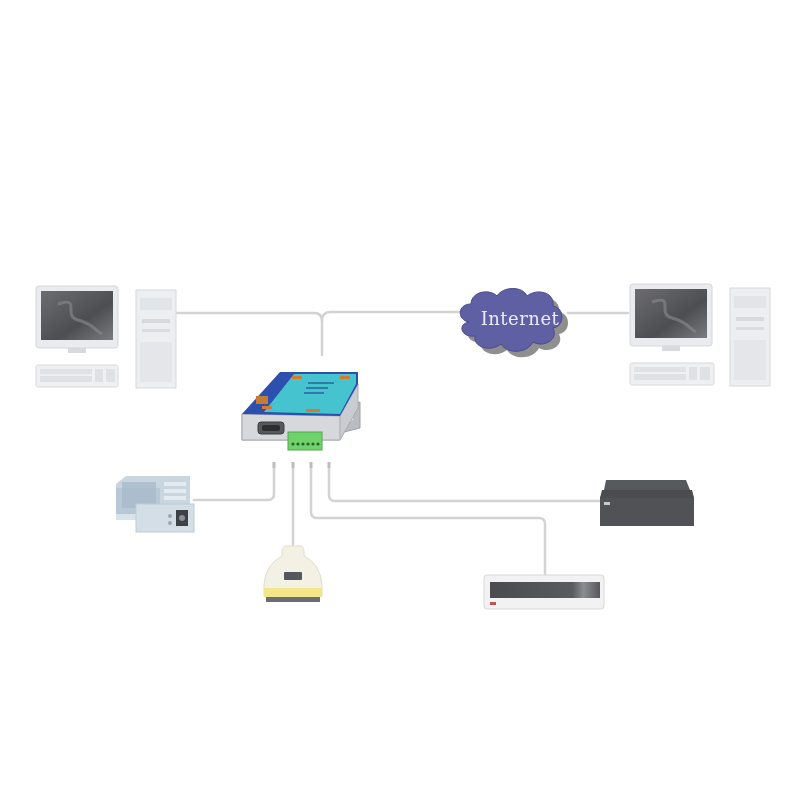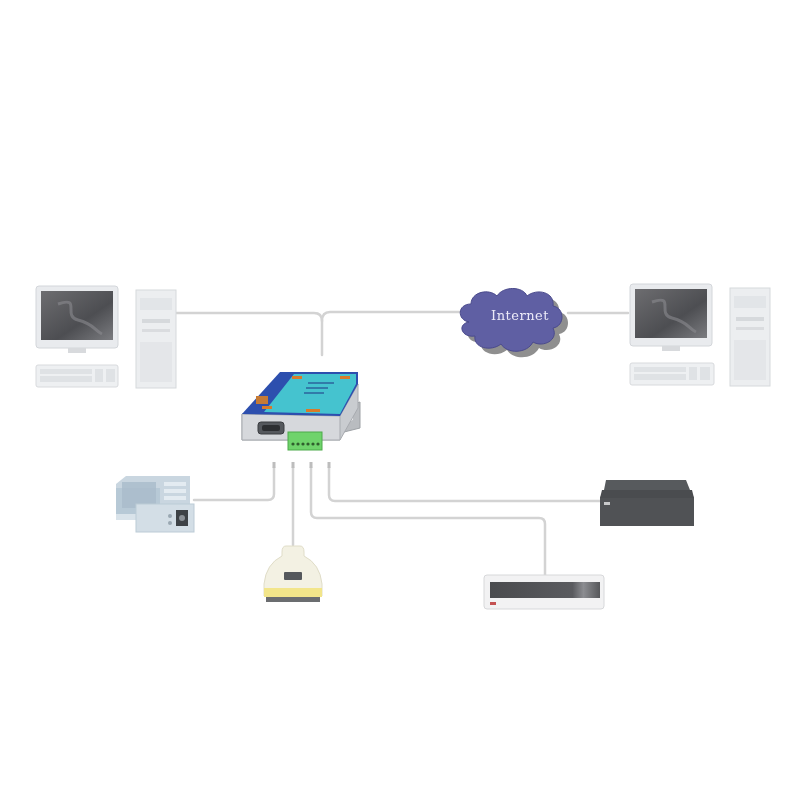--- a/index.html
+++ b/index.html
@@ -1,21 +1,21 @@
 <!DOCTYPE html>
 <html><head>
 <meta charset="utf-8">
 <style>
   html, body { margin: 0; padding: 0; background: #ffffff; }
   body { width: 800px; height: 800px; position: relative; overflow: hidden;
          font-family: "Liberation Serif", serif; }
   .abs { position: absolute; }
   svg.wires { position: absolute; left: 0; top: 0; width: 800px; height: 800px; }
   .cloud-label { position: absolute; left: 470px; top: 308px; width: 100px; text-align: center;
-                 color: #eceaf8; font-family: "DejaVu Serif", serif; font-size: 13px; letter-spacing: 0.5px; }
+                 color: #eceaf8; font-family: "DejaVu Serif", serif; font-size: 18px; letter-spacing: 0.5px; }
 </style>
 </head>
 <body>
 
 <svg class="wires" viewBox="0 0 800 800">
   <g fill="none" stroke="#d3d3d3" stroke-width="2.5" stroke-linecap="round" stroke-linejoin="round">
 
     <path d="M176 313 H314 Q322 313 322 321 V355"></path>
 
     <path d="M322 321 Q322 312 330 312 H462"></path>

